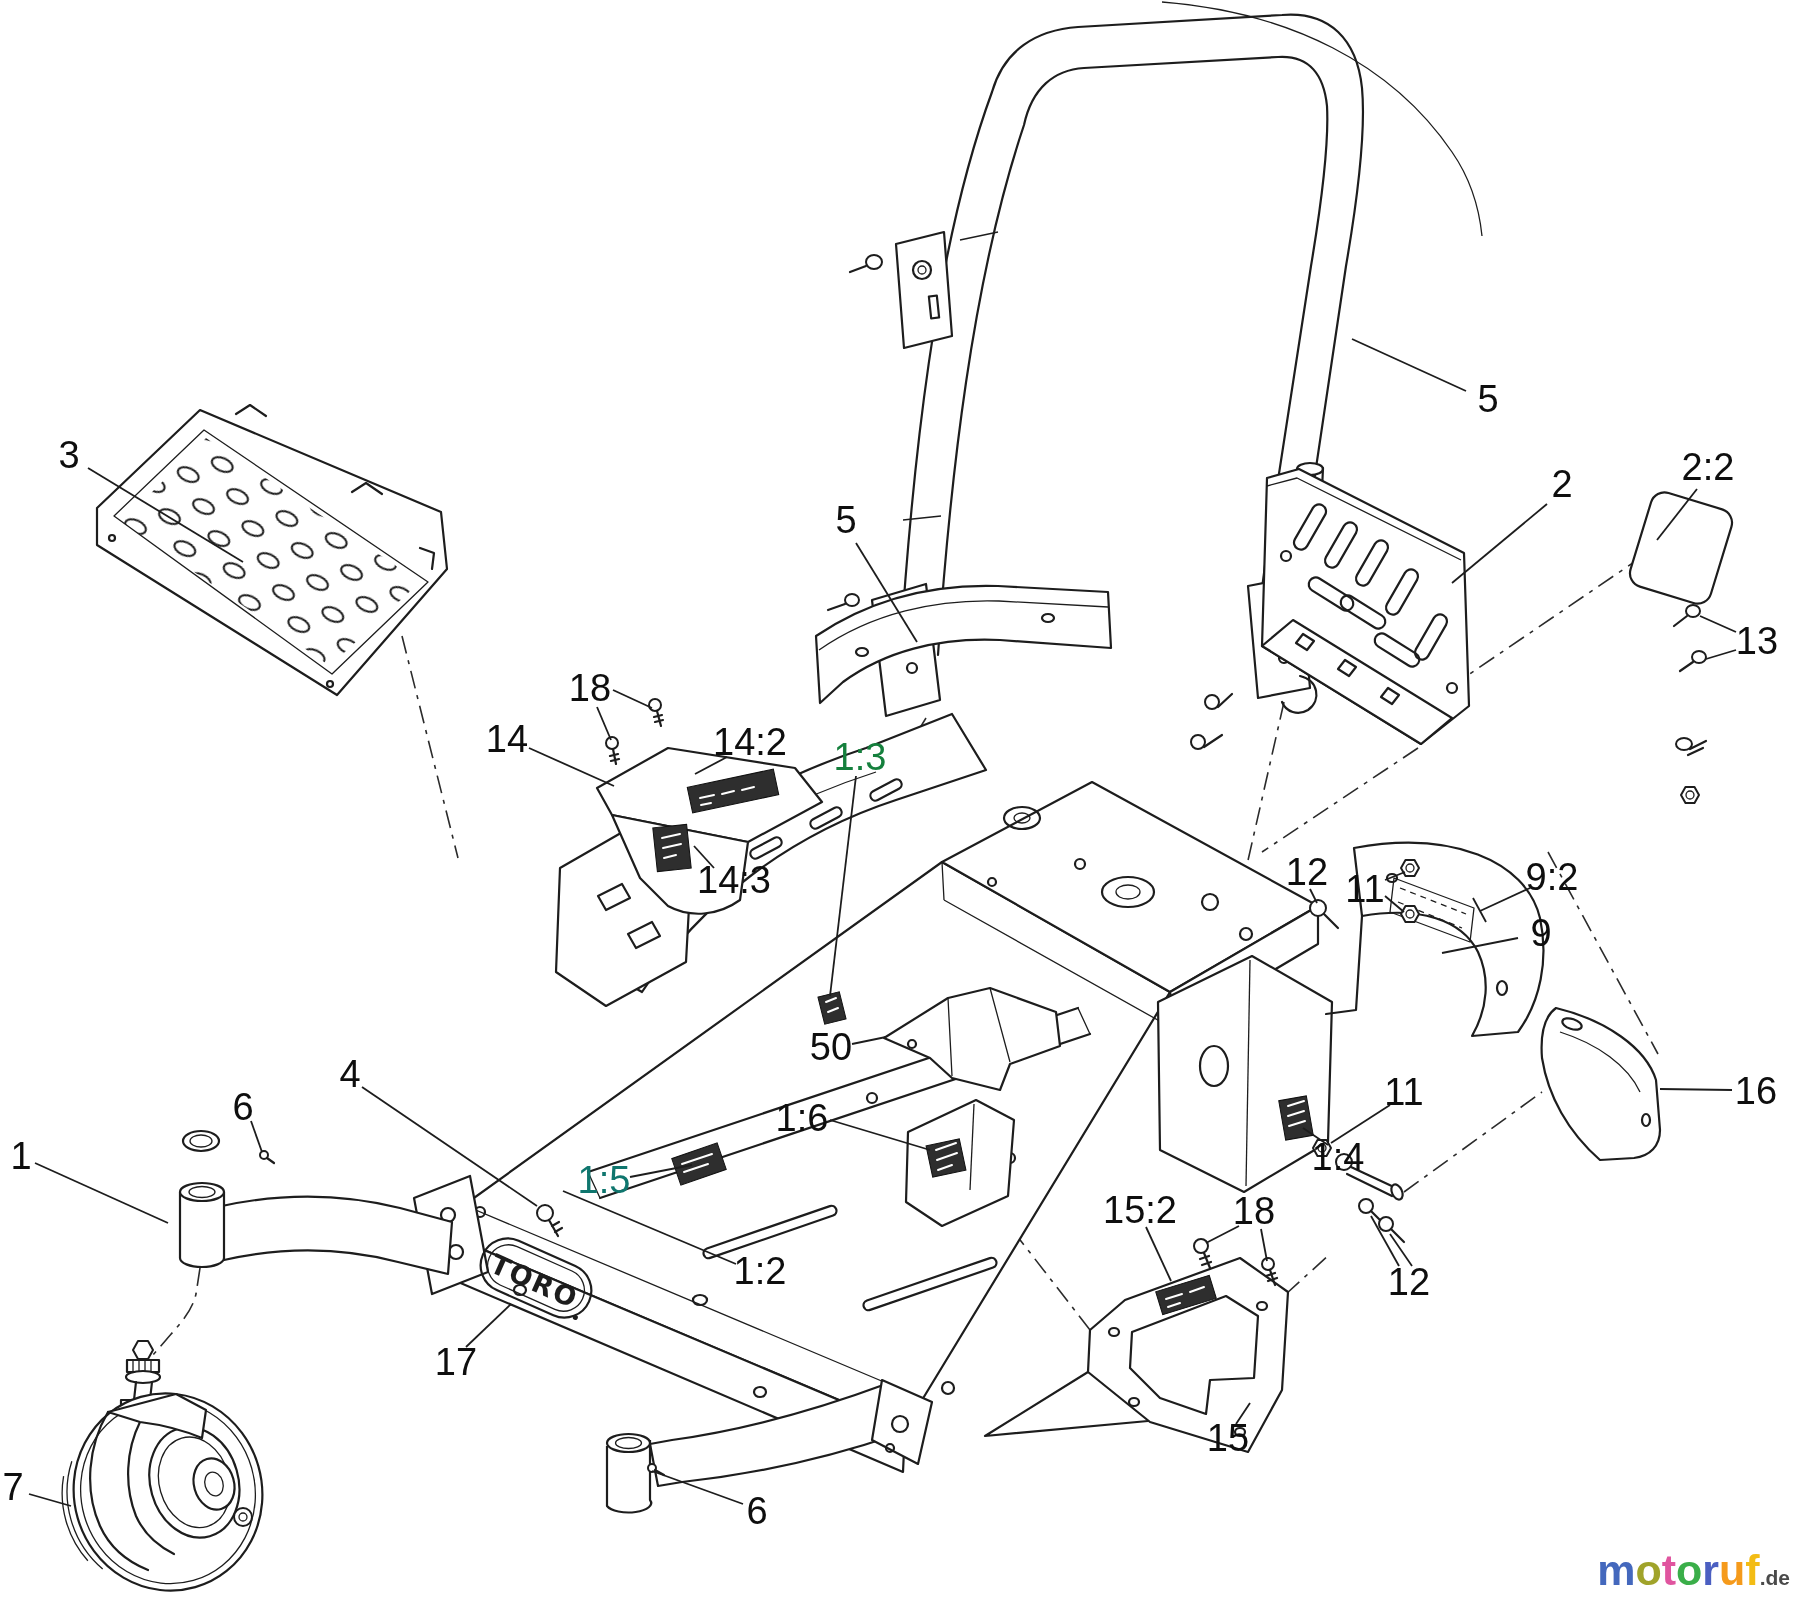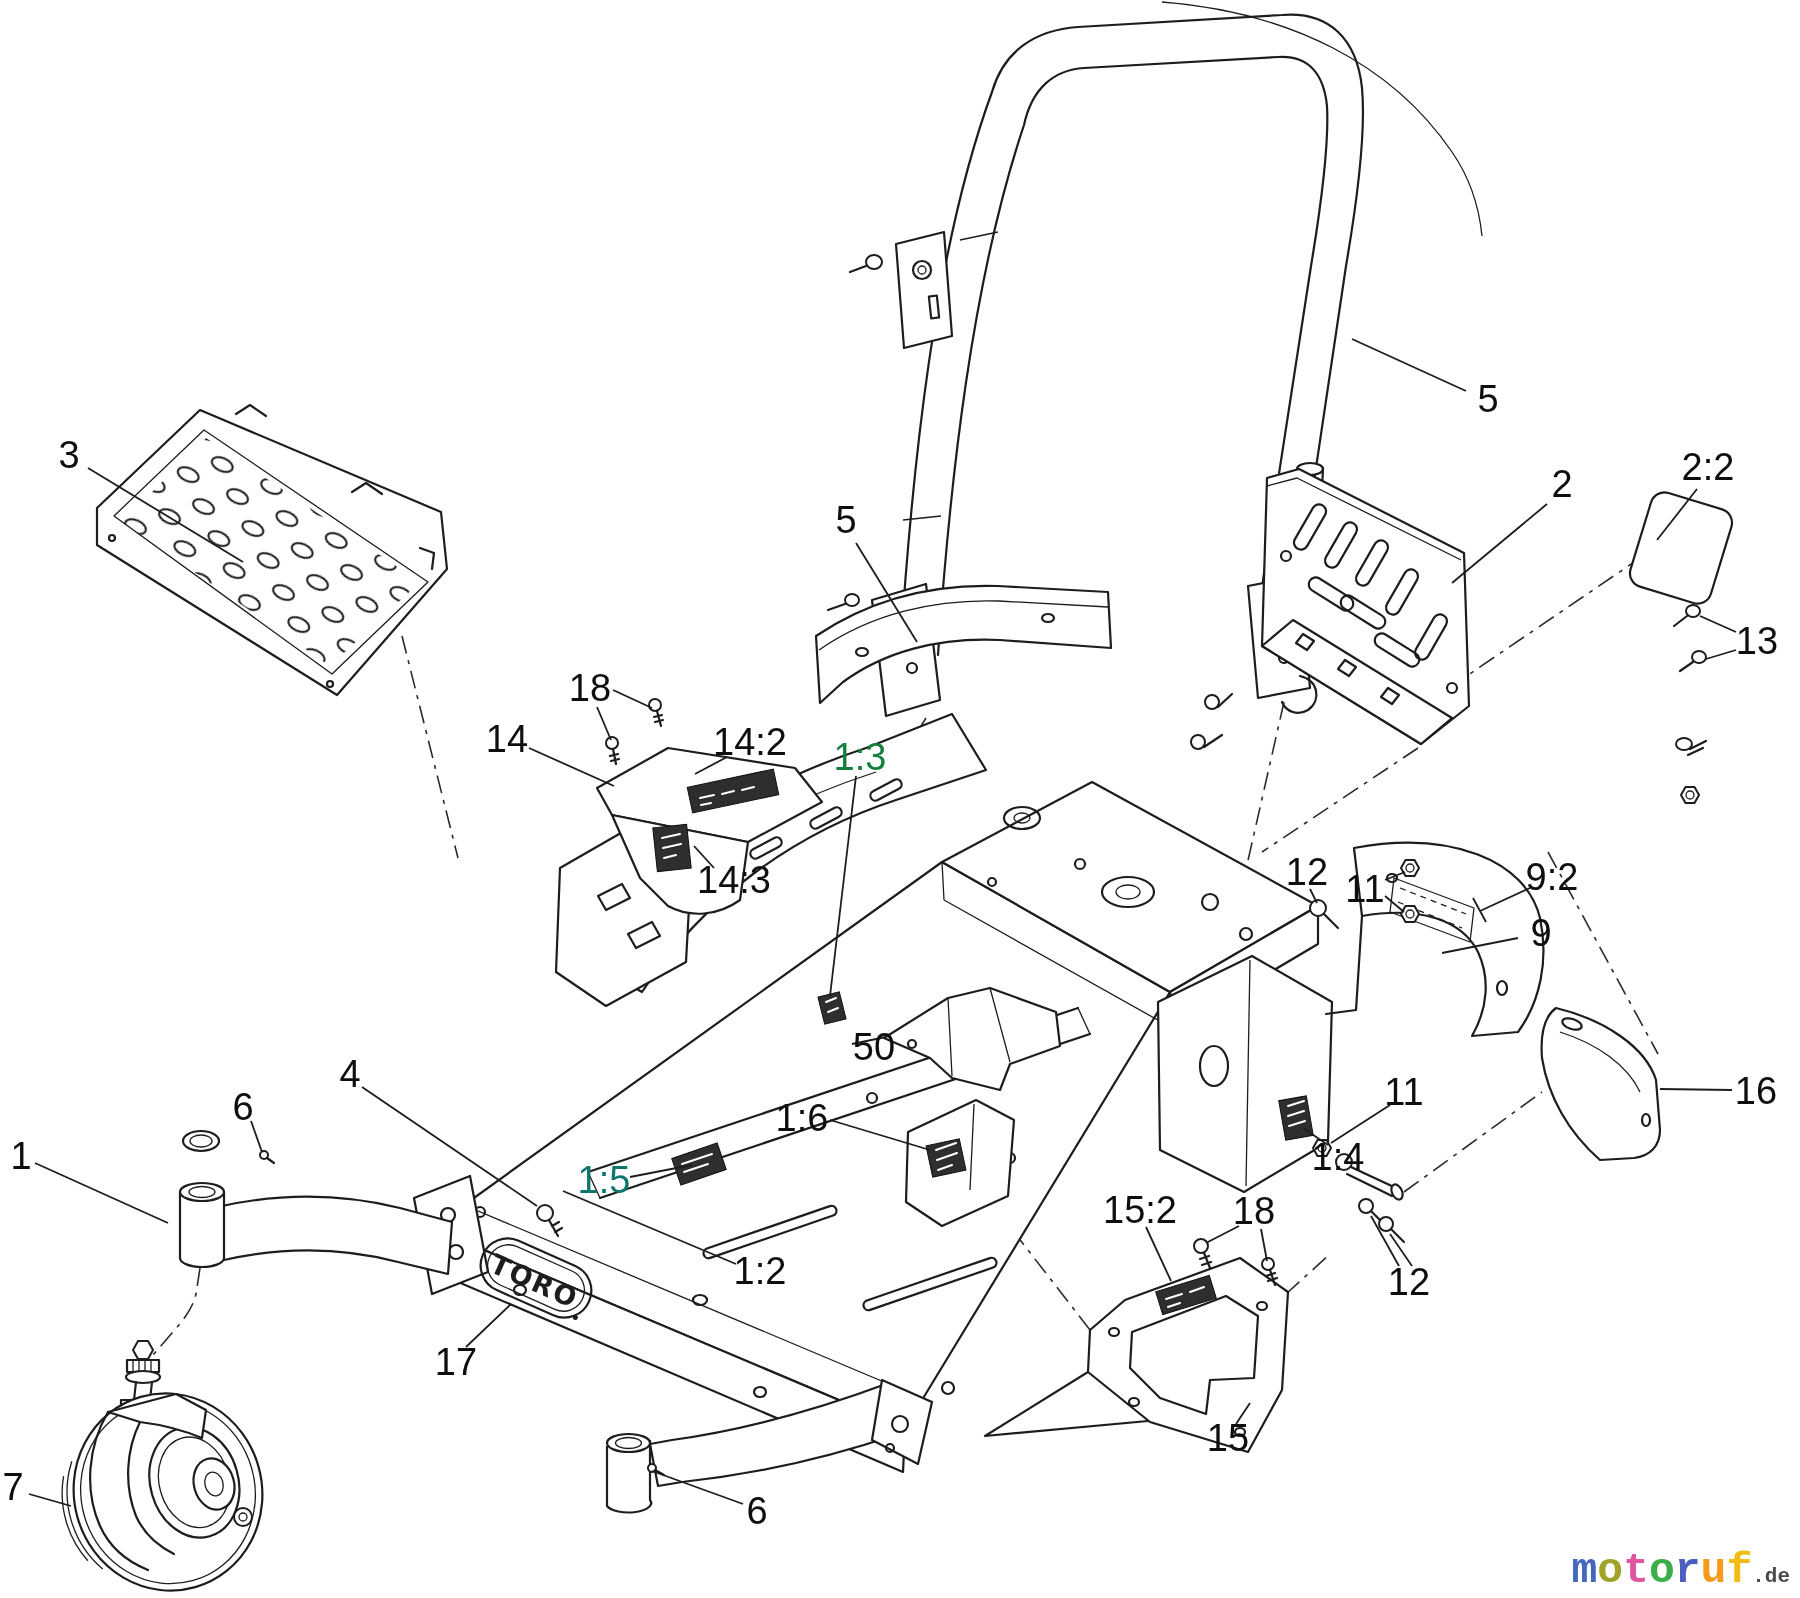--- a/index.html
+++ b/index.html
@@ -20,21 +20,21 @@
   .toro-text { font-family:"DejaVu Sans", sans-serif; font-weight:bold; font-size:27px; letter-spacing:2px; fill:#1d1d1d; }
   
   .callout {
     position:absolute; transform:translate(-50%,-50%);
     font-size:38px; color:#0e0e0e; white-space:nowrap;
     font-family:"Liberation Sans", sans-serif;
   }
   
   .watermark {
     position:absolute; right:10px; bottom:6px;
-    font-family:Liberation Mono, monospace; font-weight:bold; font-size:43px;
+    font-family:Liberation Sans, sans-serif; font-weight:bold; font-size:43px;
     line-height:1; user-select:none;margin-top:20px;
   }
   .watermark .suffix { font-size:21px; font-weight:bold; }
 </style>
 </head>
 <body>
 
 <div class="canvas">
 
 <svg class="drawing" width="1800" height="1598" viewBox="0 0 1800 1598">
@@ -379,21 +379,21 @@
       <div class="callout" style="left: 1757px; top: 641px; color: rgb(14, 14, 14);">13</div>
       <div class="callout" style="left: 590px; top: 688px; color: rgb(14, 14, 14);">18</div>
       <div class="callout" style="left: 507px; top: 739px; color: rgb(14, 14, 14);">14</div>
       <div class="callout" style="left: 750px; top: 742px; color: rgb(14, 14, 14);">14:2</div>
       <div class="callout" style="left: 734px; top: 880px; color: rgb(14, 14, 14);">14:3</div>
       <div class="callout" style="left: 860px; top: 757px; color: #15803d;">1:3</div>
       <div class="callout" style="left: 1307px; top: 872px; color: rgb(14, 14, 14);">12</div>
       <div class="callout" style="left: 1365px; top: 889px; color: rgb(14, 14, 14);">11</div>
       <div class="callout" style="left: 1552px; top: 877px; color: rgb(14, 14, 14);">9:2</div>
       <div class="callout" style="left: 1541px; top: 933px; color: rgb(14, 14, 14);">9</div>
-      <div class="callout" style="left: 831px; top: 1047px; color: rgb(14, 14, 14); margin-left: 43px;">50</div>
+      <div class="callout" style="left: 831px; top: 1047px; color: rgb(14, 14, 14);">50</div>
       <div class="callout" style="left: 1756px; top: 1091px; color: rgb(14, 14, 14); text-align: right;">16</div>
       <div class="callout" style="left: 1404px; top: 1092px; color: rgb(14, 14, 14);">11</div>
       <div class="callout" style="left: 350px; top: 1074px; color: rgb(14, 14, 14);">4</div>
       <div class="callout" style="left: 243px; top: 1107px; color: rgb(14, 14, 14);">6</div>
       <div class="callout" style="left: 21px; top: 1156px; color: rgb(14, 14, 14);">1</div>
       <div class="callout" style="left: 802px; top: 1118px; color: rgb(14, 14, 14);">1:6</div>
       <div class="callout" style="left: 604px; top: 1180px; color: #0f766e;">1:5</div>
       <div class="callout" style="left: 1338px; top: 1157px; color: rgb(14, 14, 14);">1:4</div>
       <div class="callout" style="left: 1140px; top: 1210px; color: rgb(14, 14, 14);">15:2</div>
       <div class="callout" style="left: 1254px; top: 1211px; color: rgb(14, 14, 14);">18</div>

